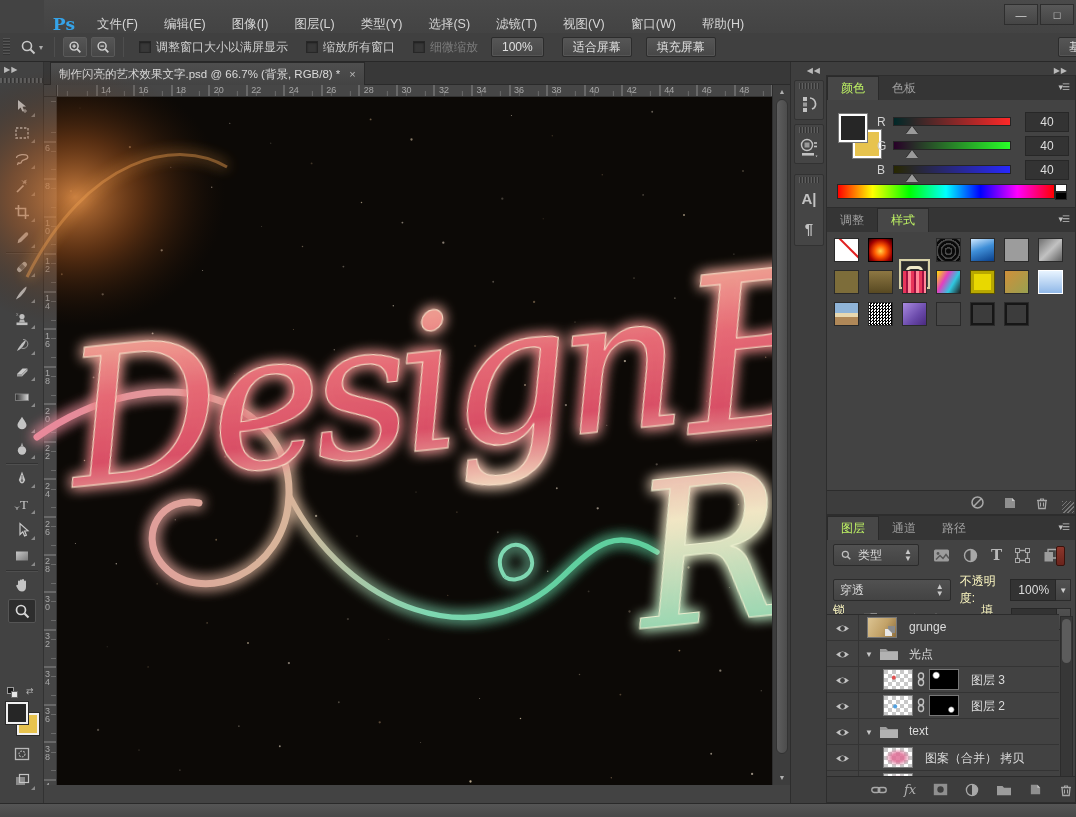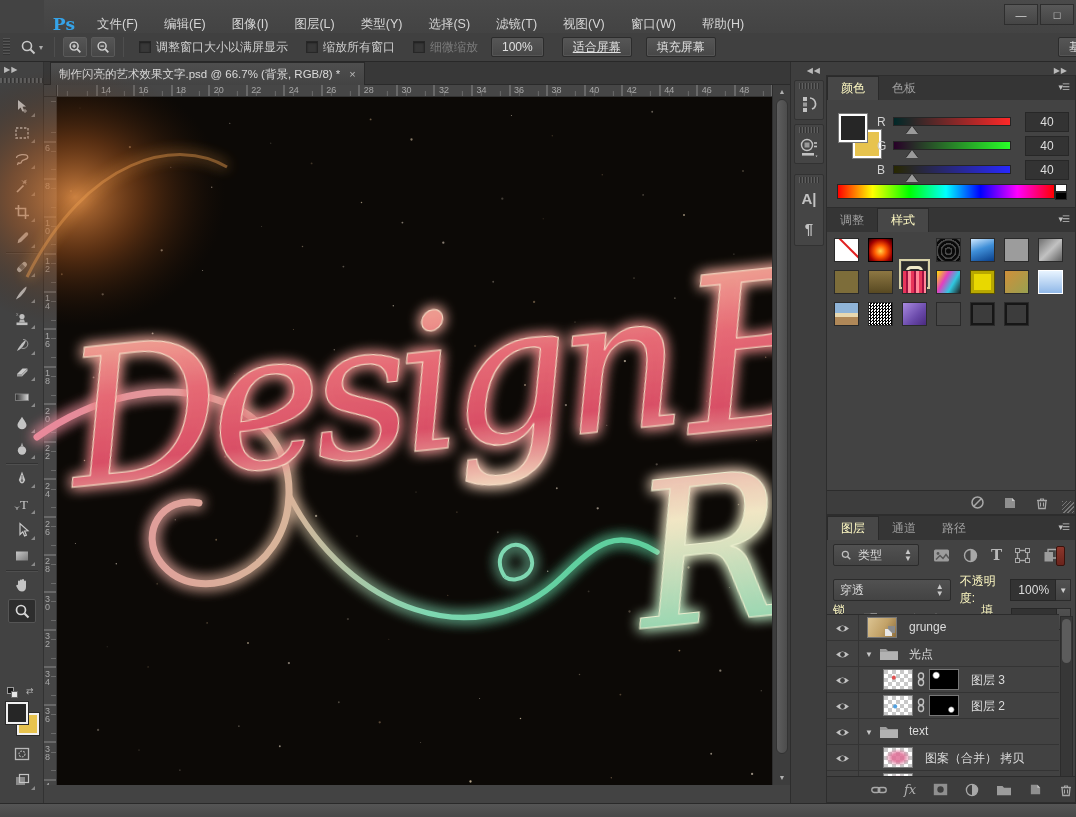--- a/index.html
+++ b/index.html
@@ -107,21 +107,21 @@
     background:repeating-linear-gradient(90deg,#5e5e5e 0 1px, #333 1px 2px, transparent 2px 3px); }
   .dockicon { height:30px; display:flex; align-items:center; justify-content:center; color:#c2c2c2; }
   .dockicon.txt { font-size:15px; font-weight:bold; }
 
   
   #panels { left:826px; top:62px; width:250px; height:741px; background:#3e3e3e; }
   #panels .collapseR { position:absolute; right:8px; top:4px; color:#b9b9b9; font-size:8px; letter-spacing:1px; }
   .panel { position:absolute; left:0; width:250px; background:#434343; border:1px solid #2d2d2d; }
   .tabbar { height:24px; background:#353535; display:flex; align-items:flex-end; position:relative; }
   .tab { height:24px; padding:0 13px; font-size:12px; color:#9f9f9f; display:flex; align-items:center; }
-  .tab.active { background:#474747; color:#fef9c3; border:1px solid #2a2a2a; border-bottom:none; }
+  .tab.active { background:#474747; color:#bef264; border:1px solid #2a2a2a; border-bottom:none; }
   .panelmenu { position:absolute; right:6px; top:6px; color:#c0c0c0; font-size:9px; letter-spacing:-1px; }
 
   
   #colorswatches { position:absolute; left:12px; top:38px; width:46px; height:50px; }
   #cfg { position:absolute; left:0; top:0; width:28px; height:28px; background:#262626; border:2px solid #fff; outline:1px solid #777; }
   #cbg { position:absolute; left:14px; top:16px; width:28px; height:28px; background:#e7c34e; border:2px solid #fff; outline:1px solid #777; }
   .chanrow { position:absolute; left:66px; width:176px; height:20px; }
   .chanrow .clabel { position:absolute; left:-16px; top:1px; color:#d2d2d2; font-size:12px; }
   .chantrack { position:absolute; left:0; top:3px; width:118px; height:9px; border:1px solid #252525; }
   .chanthumb { position:absolute; top:12px; width:0; height:0; border-left:6px solid transparent;
@@ -252,21 +252,21 @@
     </div>
     <div class="checkrow">
       <div class="checkbox"></div>
       <span class="checklabel">缩放所有窗口</span>
     </div>
     <div class="checkrow disabled">
       <div class="checkbox"></div>
       <span class="checklabel">细微缩放</span>
     </div>
     <div class="psbtn">100%</div>
-    <div class="psbtn" style="margin-left:14px;text-decoration:underline;">适合屏幕</div>
+    <div class="psbtn" style="margin-left:14px;">适合屏幕</div>
     <div class="psbtn" style="margin-left:10px;">填充屏幕</div>
   </div>
   <div id="wsbtn" class="abs">
     <div class="psbtn" style="width:40px;">基</div>
   </div>
 
   <div id="toolbar" class="abs">
     <div id="tb-expand">▶▶</div>
     <div class="gripH" style="position:absolute;left:0;top:16px;"></div>
     <div class="tool sub" style="top:33px;">

